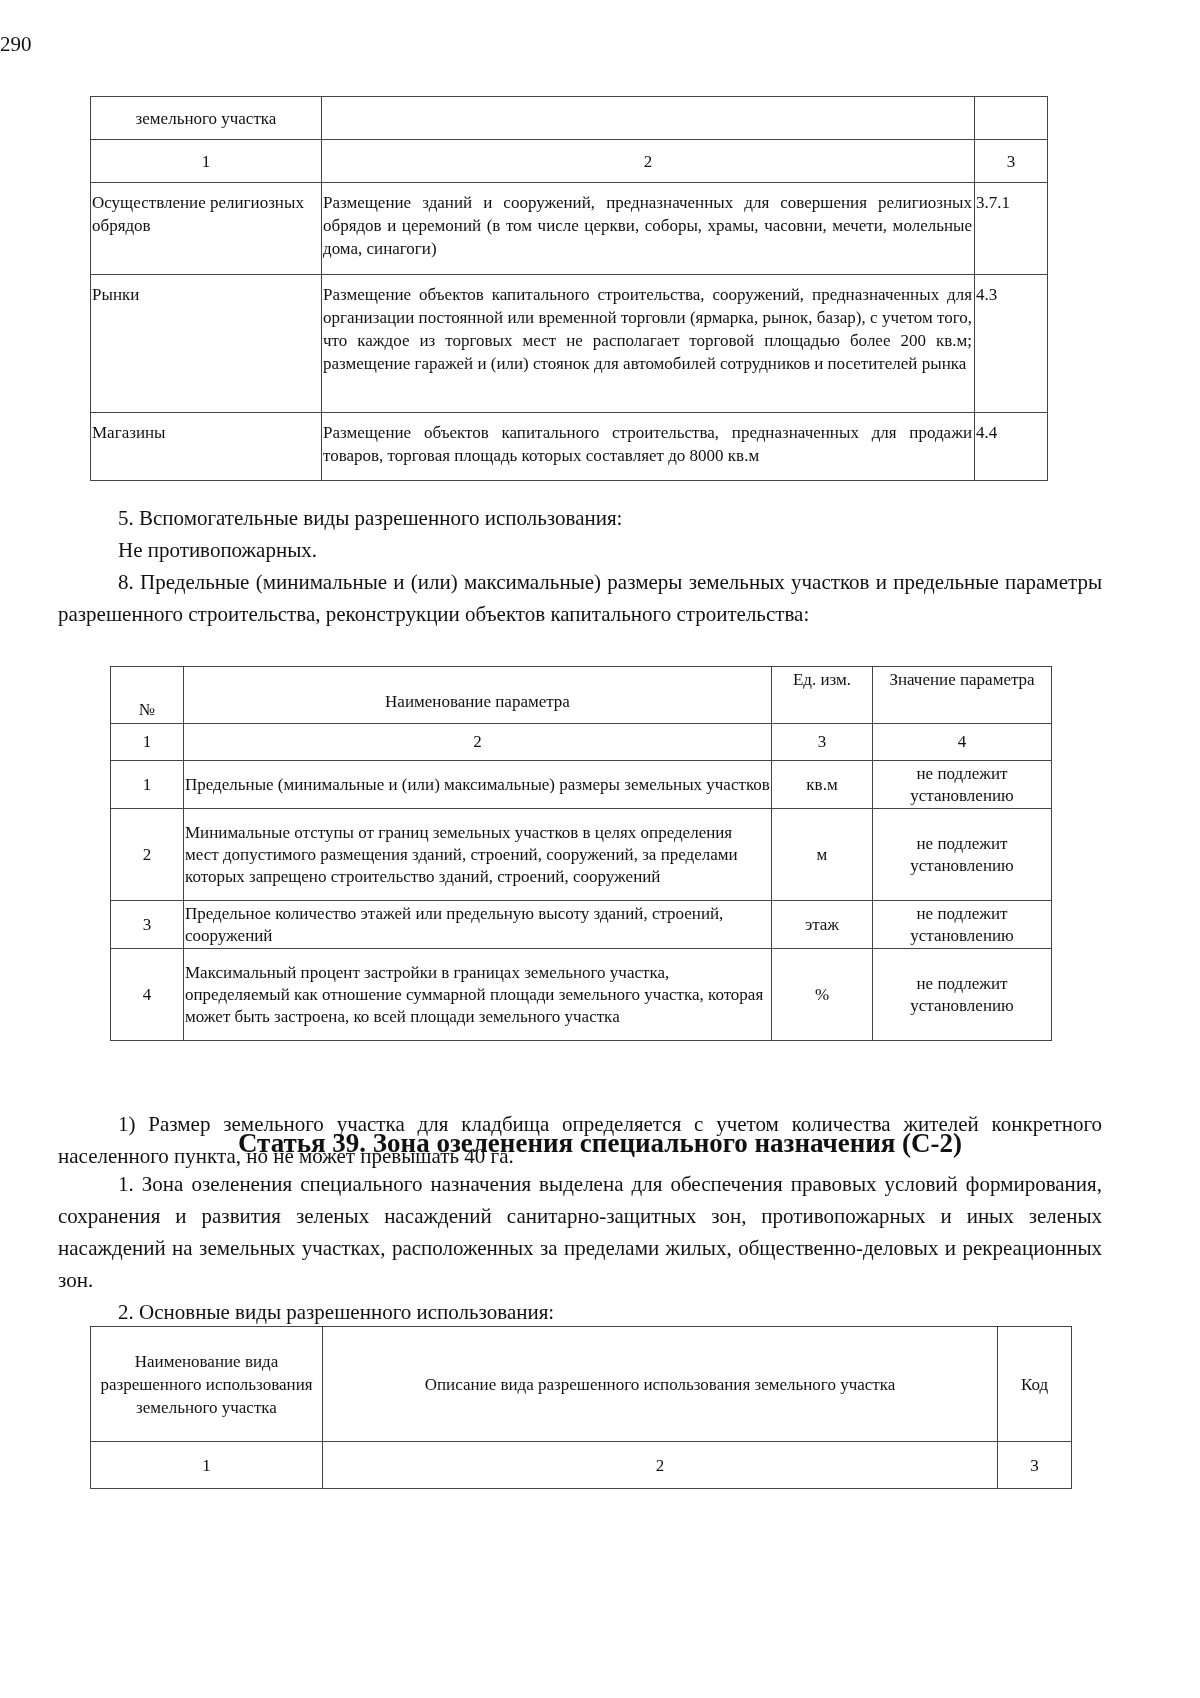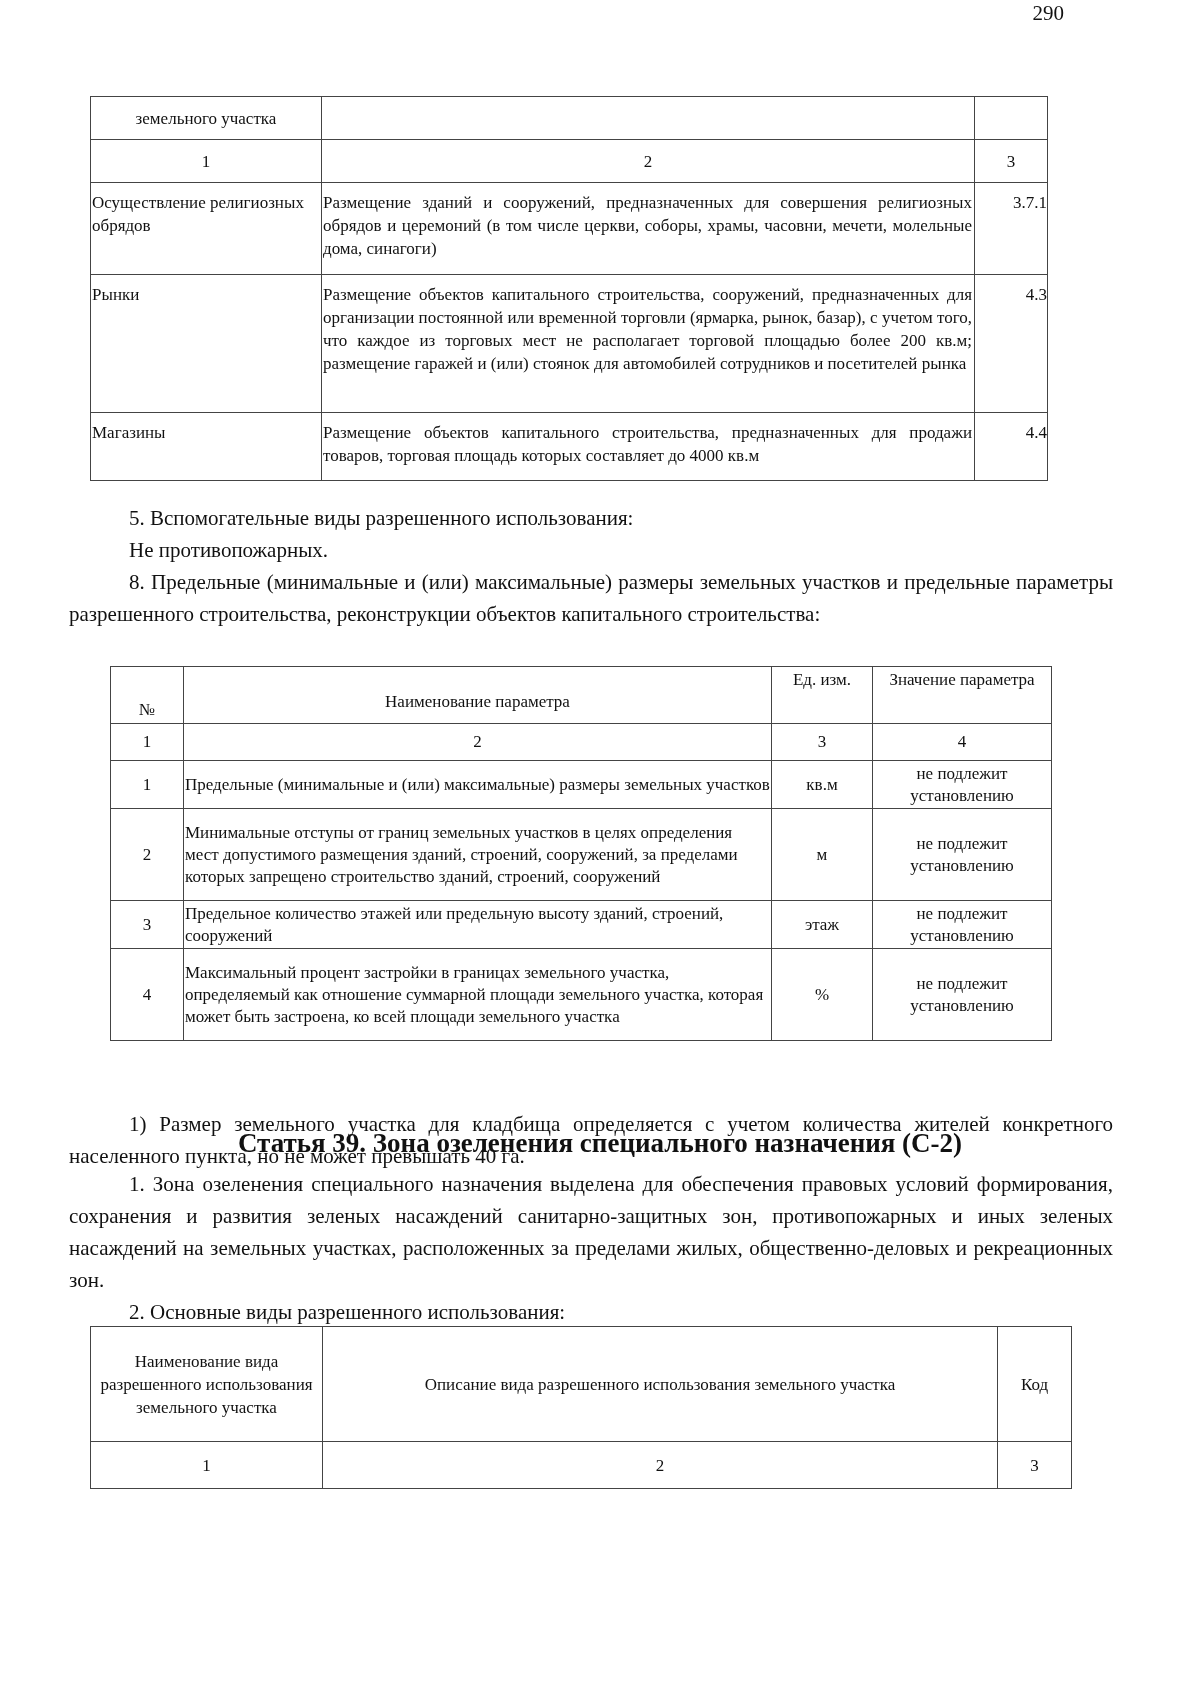--- a/index.html
+++ b/index.html
@@ -1,32 +1,32 @@
 <!DOCTYPE html>
 <html><head>
 <meta charset="utf-8">
 <style>
   html, body { margin: 0; padding: 0; background: #ffffff; }
   body {
     width: 1200px; height: 1698px; position: relative; overflow: hidden;
     font-family: "Liberation Serif", "DejaVu Serif", serif; color: #111;
   }
-  .page-num { position: absolute; top: 1px; left: 0; width: 1064px; text-align: right; font-size: 21px; }
+  .page-num { position: absolute; top: 32px; left: 0; width: 1064px; text-align: left; font-size: 21px; }
   table { border-collapse: collapse; position: absolute; }
   td { border: 1.5px solid #444; vertical-align: top; }
   
   #t1 { left: 90px; top: 96px; width: 958px; font-size: 17px; }
   #t1 td { line-height: 23px; }
   #t1 .c1 { width: 229px; }
-  #t1 .c3 { width: 71px; text-align: right; }
+  #t1 .c3 { width: 71px; text-align: left; }
   #t1 .hdr td { text-align: center; vertical-align: middle; height: 42px; padding: 0; }
   #t1 .row td { padding: 8px 0 6px 1px; }
   #t1 .row td.c2 { text-align: justify; text-align-last: left; padding-right: 2px; }
   #t1 .row td.c3 { padding-top: 8px; }
-  .body-text { position: absolute; left: 58px; width: 1044px; font-size: 21px; line-height: 32px; text-align: justify; margin-left: 11px; }
+  .body-text { position: absolute; left: 58px; width: 1044px; font-size: 21px; line-height: 32px; text-align: justify; }
   .ind { text-indent: 60px; }
   
   #t2 { left: 110px; top: 666px; width: 942px; font-size: 17px; }
   #t2 td { line-height: 22px; padding: 0 1px; }
   #t2 .n { width: 70px; text-align: center; vertical-align: middle; }
   #t2 .name { text-align: left; vertical-align: middle; }
   #t2 .u { width: 98px; text-align: center; vertical-align: middle; }
   #t2 .v { width: 176px; text-align: center; vertical-align: middle; }
   #t2 .h1 td { height: 46px; margin-top: 20px; }
   #t2 .h1 .u, #t2 .h1 .v { vertical-align: top; padding-top: 2px; }
@@ -64,21 +64,21 @@
     <td class="c2">Размещение зданий и сооружений, предназначенных для совершения религиозных обрядов и церемоний (в том числе церкви, соборы, храмы, часовни, мечети, молельные дома, синагоги)</td>
     <td class="c3">3.7.1</td>
   </tr>
   <tr class="row" style="height:138px">
     <td class="c1">Рынки</td>
     <td class="c2">Размещение объектов капитального строительства, сооружений, предназначенных для организации постоянной или временной торговли (ярмарка, рынок, базар), с учетом того, что каждое из торговых мест не располагает торговой площадью более 200 кв.м; размещение гаражей и (или) стоянок для автомобилей сотрудников и посетителей рынка</td>
     <td class="c3">4.3</td>
   </tr>
   <tr class="row" style="height:68px">
     <td class="c1">Магазины</td>
-    <td class="c2">Размещение объектов капитального строительства, предназначенных для продажи товаров, торговая площадь которых составляет до 4000 кв.м</td>
+    <td class="c2">Размещение объектов капитального строительства, предназначенных для продажи товаров, торговая площадь которых составляет до 8000 кв.м</td>
     <td class="c3">4.4</td>
   </tr>
 </tbody>
   </table>
 
 <div class="body-text ind" style="top:502px">5.  Вспомогательные виды разрешенного использования:</div>
 <div class="body-text ind" style="top:534px">Не противопожарных.</div>
 <div class="body-text ind" style="top:566px">8. Предельные (минимальные и (или) максимальные) размеры земельных участков и предельные параметры разрешенного строительства, реконструкции объектов капитального строительства:</div>
 
 <table id="t2">

